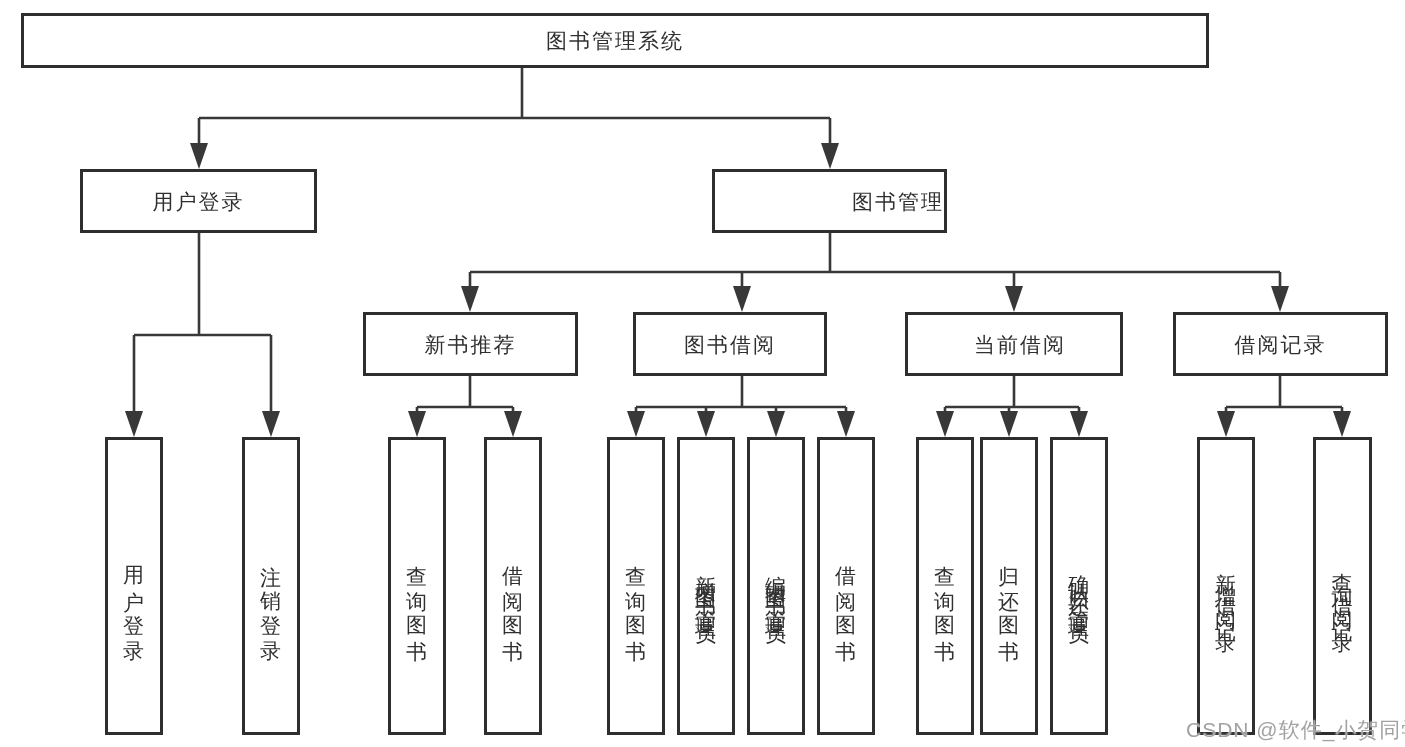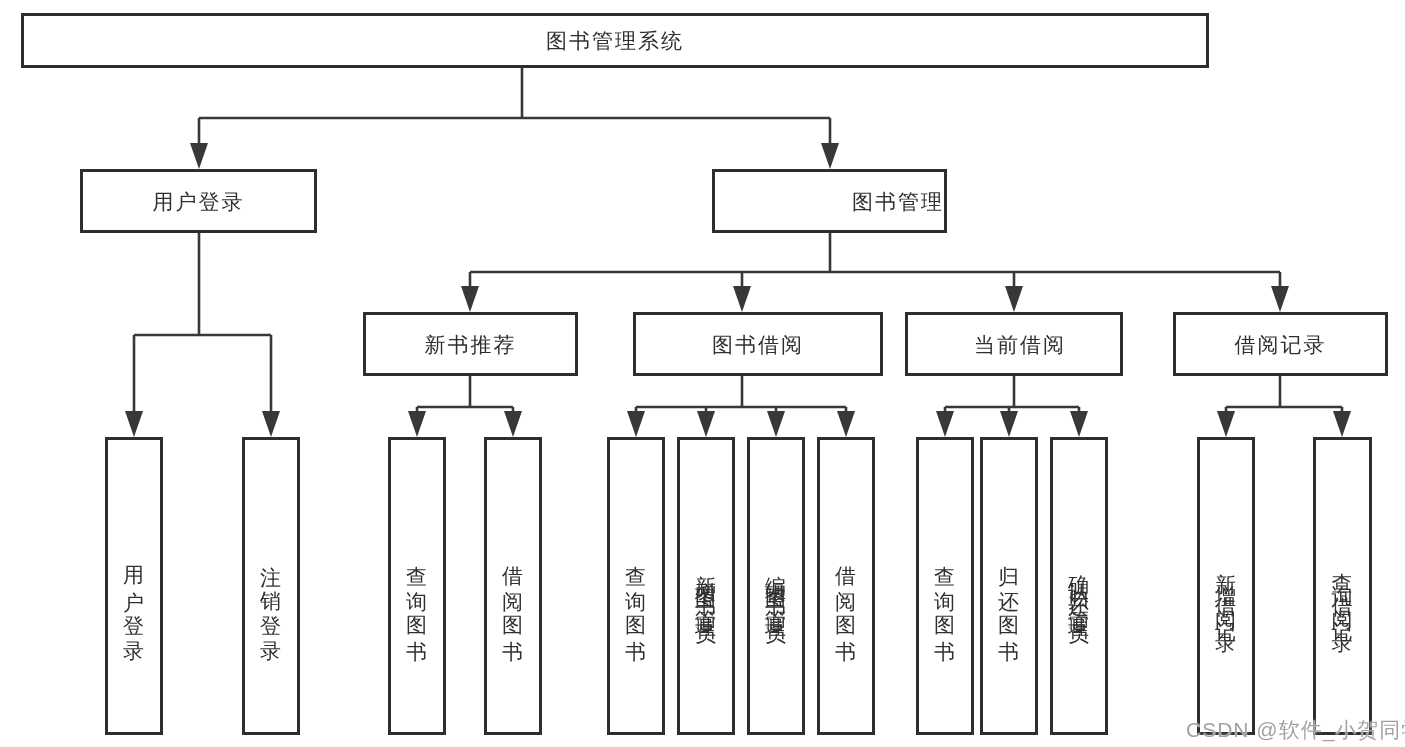--- a/index.html
+++ b/index.html
@@ -115,21 +115,21 @@
   <div class="node hnode" style="left:80px; top:169px; width:237px; height:64px;">
     <span>用户登录</span>
   </div>
   <div class="node hnode" style="left:712px; top:169px; width:235px; height:64px;justify-content:flex-end;">
     <span>图书管理</span>
   </div>
 
   <div class="node hnode" style="left:363px; top:312px; width:215px; height:64px;">
     <span>新书推荐</span>
   </div>
-  <div class="node hnode" style="left:633px; top:312px; width:250px; height:64px;">
+  <div class="node hnode" style="left:633px; top:312px; width:194px; height:64px;">
     <span>图书借阅</span>
   </div>
   <div class="node hnode" style="left:905px; top:312px; width:218px; height:64px;padding-left:12px;">
     <span>当前借阅</span>
   </div>
   <div class="node hnode" style="left:1173px; top:312px; width:215px; height:64px;">
     <span>借阅记录</span>
   </div>
 
   <div class="node vnode" style="left:105px;">

